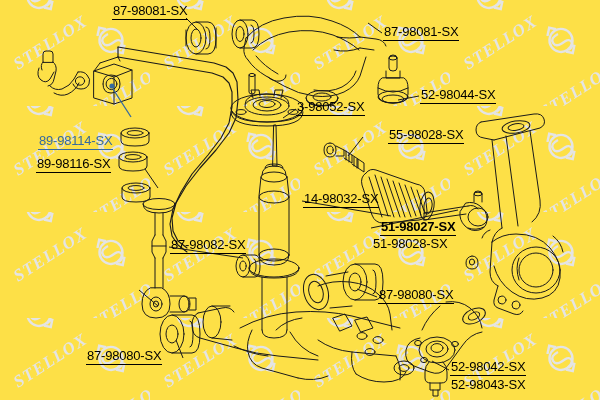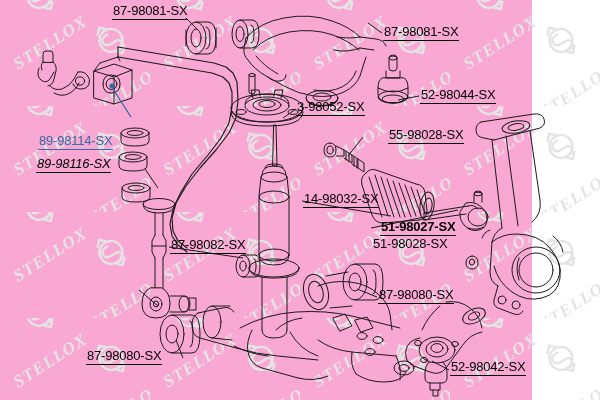--- a/index.html
+++ b/index.html
@@ -1,21 +1,21 @@
 <!DOCTYPE html>
 <html><head>
 <meta charset="utf-8">
 <style>
   html,body{margin:0;padding:0;}
   body{
     width:600px;height:400px;overflow:hidden;
     background:#ffffff;
     font-family:"Liberation Sans", sans-serif;
   }
-  #stage{position:relative;width:532px;height:400px;background:#f9a8d4;}
+  #stage{position:relative;width:600px;height:400px;background:#fde047;}
 
   
   #watermark{
     position:absolute;left:0;top:0;width:600px;height:400px;
     z-index:1;pointer-events:none;
   }
 
   
   #drawing{position:absolute;left:0;top:0;width:600px;height:400px;z-index:2;}
 
@@ -368,21 +368,21 @@
       </div>
       <div class="lbl rule" style="left: 296px; top: 100px;">
         <span class="txt">3-98052-SX</span>
       </div>
       <div class="lbl hl rule" style="left: 38px; top: 102px; margin-top: 32px;">
         <span class="txt">89-98114-SX</span>
       </div>
       <div class="lbl rule" style="left: 364px; top: 128px; margin-left: 24px;">
         <span class="txt">55-98028-SX</span>
       </div>
-      <div class="lbl rule" style="left: 36px; top: 157px; font-style: italic;">
+      <div class="lbl rule" style="left: 36px; top: 157px;">
         <span class="txt">89-98116-SX</span>
       </div>
       <div class="lbl rule" style="left: 295px; top: 192px; margin-left: 8px;">
         <span class="txt">14-98032-SX</span>
       </div>
       <div class="lbl rule" style="left: 380px; top: 220px; font-weight: bold;">
         <span class="txt">51-98027-SX</span>
       </div>
       <div class="lbl" style="left: 372px; top: 237px; text-align: right;">
         <span class="txt">51-98028-SX</span>
@@ -392,15 +392,18 @@
       </div>
       <div class="lbl rule" style="left: 378px; top: 288px;">
         <span class="txt">87-98080-SX</span>
       </div>
       <div class="lbl rule" style="left: 86px; top: 349px;">
         <span class="txt">87-98080-SX</span>
       </div>
       <div class="lbl rule" style="left: 450px; top: 360px;">
         <span class="txt">52-98042-SX</span>
       </div>
+      <div class="lbl" style="left: 450px; top: 378px;">
+        <span class="txt">52-98043-SX</span>
+      </div>
     </div>
 
 </div>
 
 </body></html>

